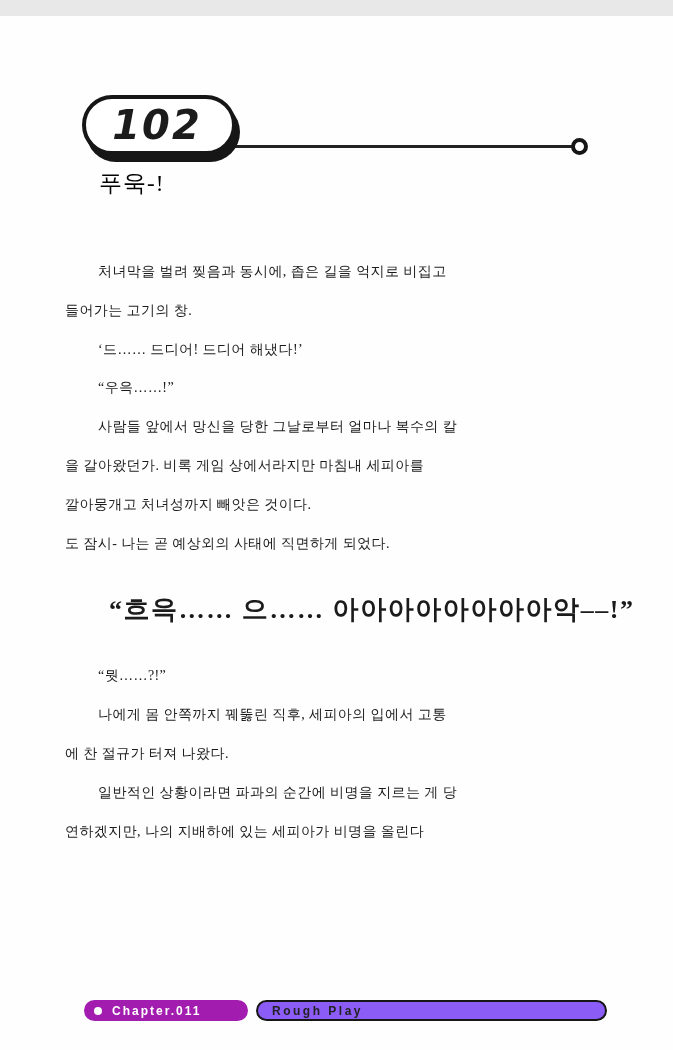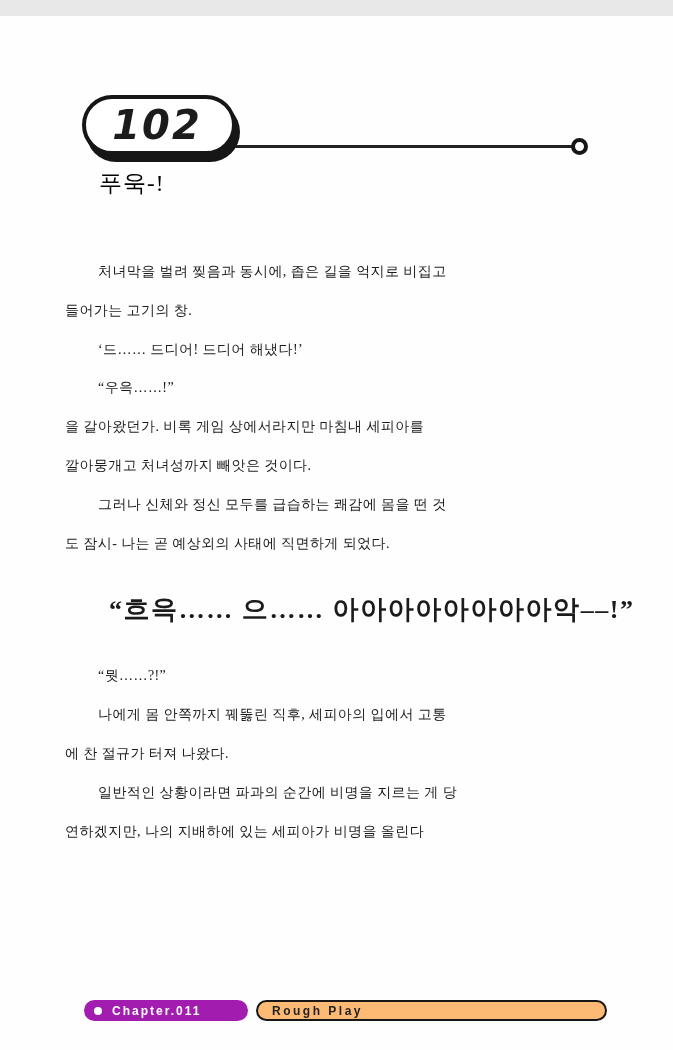--- a/index.html
+++ b/index.html
@@ -122,21 +122,21 @@
     font-weight: bold;
     letter-spacing: 2px;
     transform: translateY(-0.5px);
   }
   .footer-title {
     position: absolute;
     left: 256px;
     top: 984px;
     width: 333px;
     height: 17px;
-    background: #fdba74;
+    background: #8b5cf6;
     border: 2px solid #161616;
     border-radius: 12px;
     display: flex;
     align-items: center;
     padding-left: 14px;
     box-sizing: content-box;
   }
   .footer-title .label {
     color: #222;
     font-family: "Liberation Sans", "DejaVu Sans", sans-serif;
@@ -157,23 +157,23 @@
     <span class="page-number">102</span>
   </div>
 
   <div class="sound-effect">푸욱-!</div>
 
   <div class="body-text">
       <div class="line indent">처녀막을 벌려 찢음과 동시에, 좁은 길을 억지로 비집고</div>
       <div class="line">들어가는 고기의 창.</div>
       <div class="line indent">‘드…… 드디어! 드디어 해냈다!’</div>
       <div class="line indent">“우윽……!”</div>
+      <div class="line indent">사람들 앞에서 망신을 당한 그날로부터 얼마나 복수의 칼</div>
       <div class="line">을 갈아왔던가. 비록 게임 상에서라지만 마침내 세피아를</div>
       <div class="line">깔아뭉개고 처녀성까지 빼앗은 것이다.</div>
-      <div class="line indent">그러나 신체와 정신 모두를 급습하는 쾌감에 몸을 떤 것</div>
       <div class="line">도 잠시- 나는 곧 예상외의 사태에 직면하게 되었다.</div>
       <div class="line blank"></div>
       <div class="line shout">“흐윽…… 으…… 아아아아아아아아악––!”</div>
       <div class="line blank"></div>
       <div class="line indent">“뭣……?!”</div>
       <div class="line indent">나에게 몸 안쪽까지 꿰뚫린 직후, 세피아의 입에서 고통</div>
       <div class="line">에 찬 절규가 터져 나왔다.</div>
       <div class="line indent">일반적인 상황이라면 파과의 순간에 비명을 지르는 게 당</div>
       <div class="line">연하겠지만, 나의 지배하에 있는 세피아가 비명을 올린다</div>
     </div>

